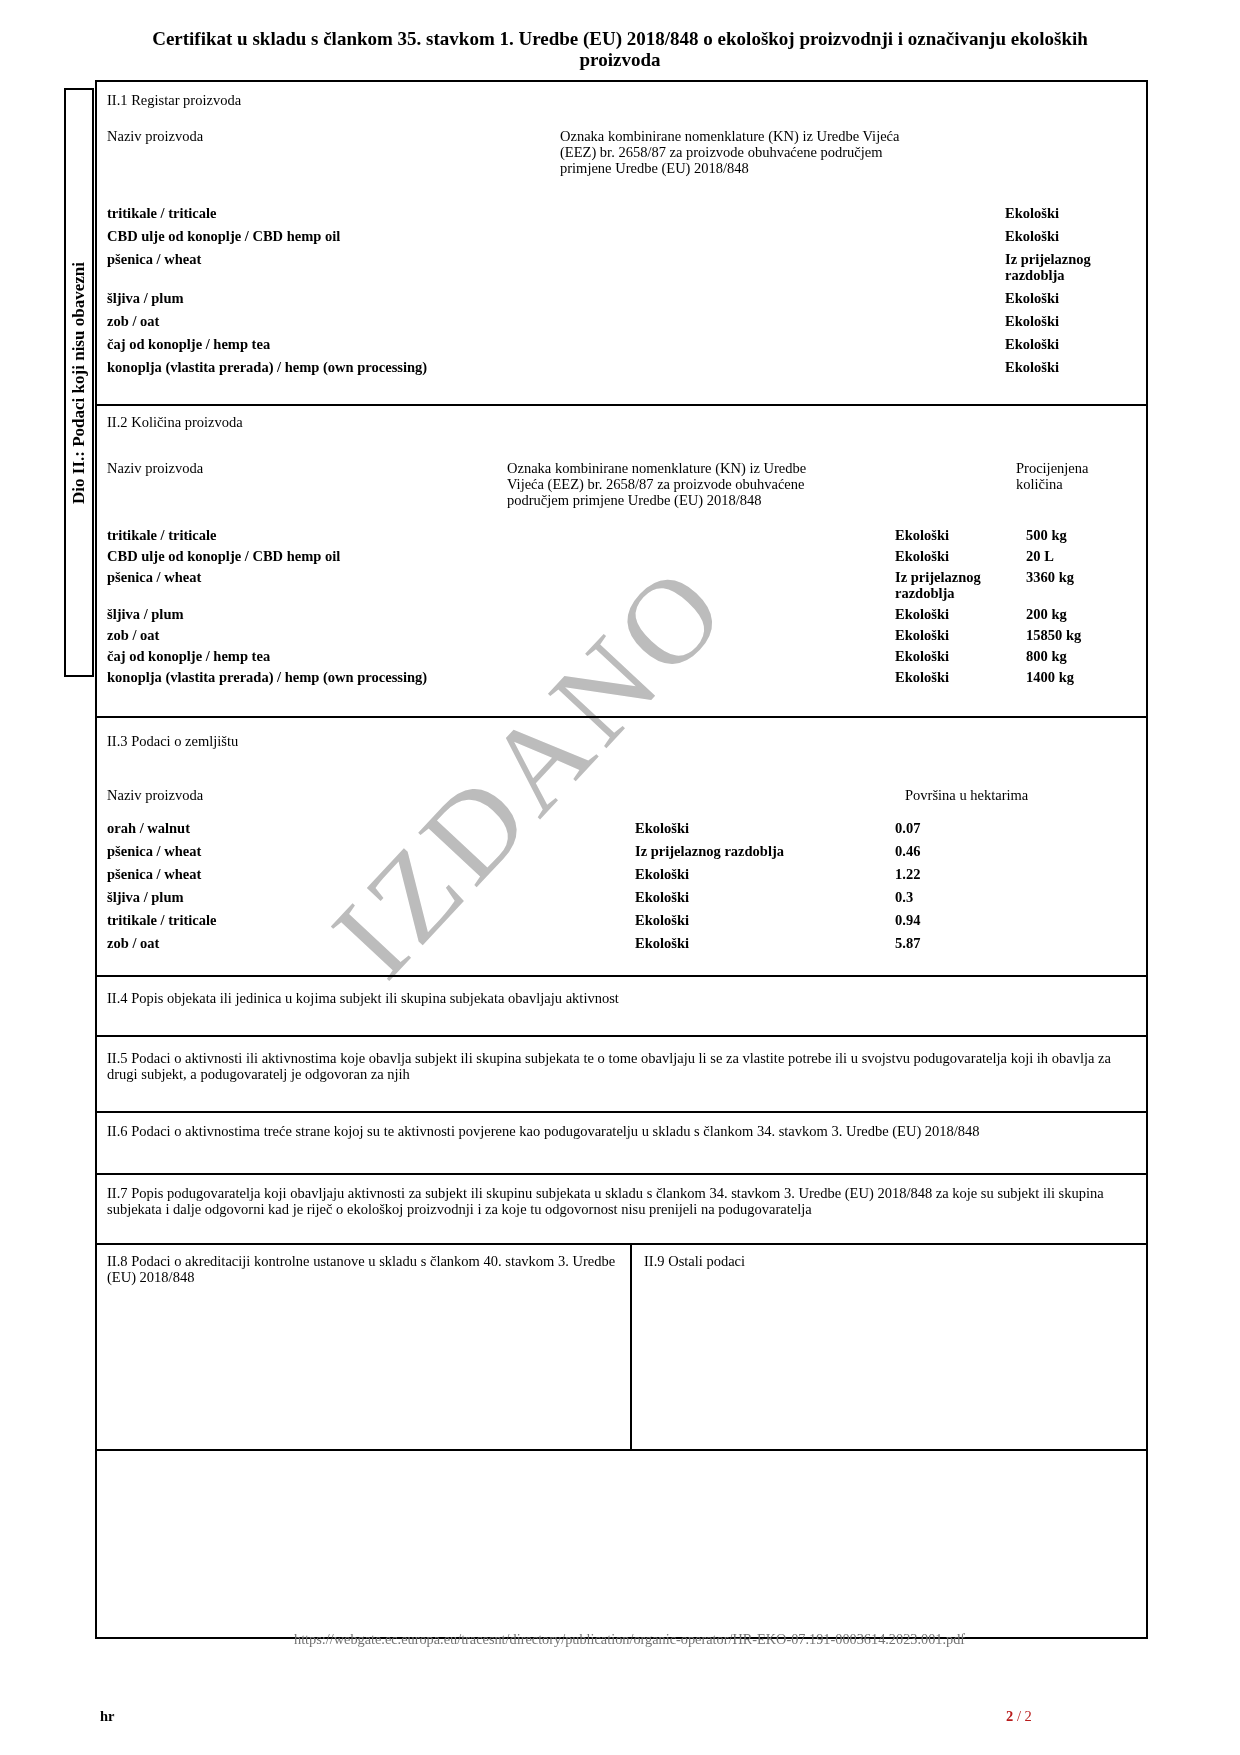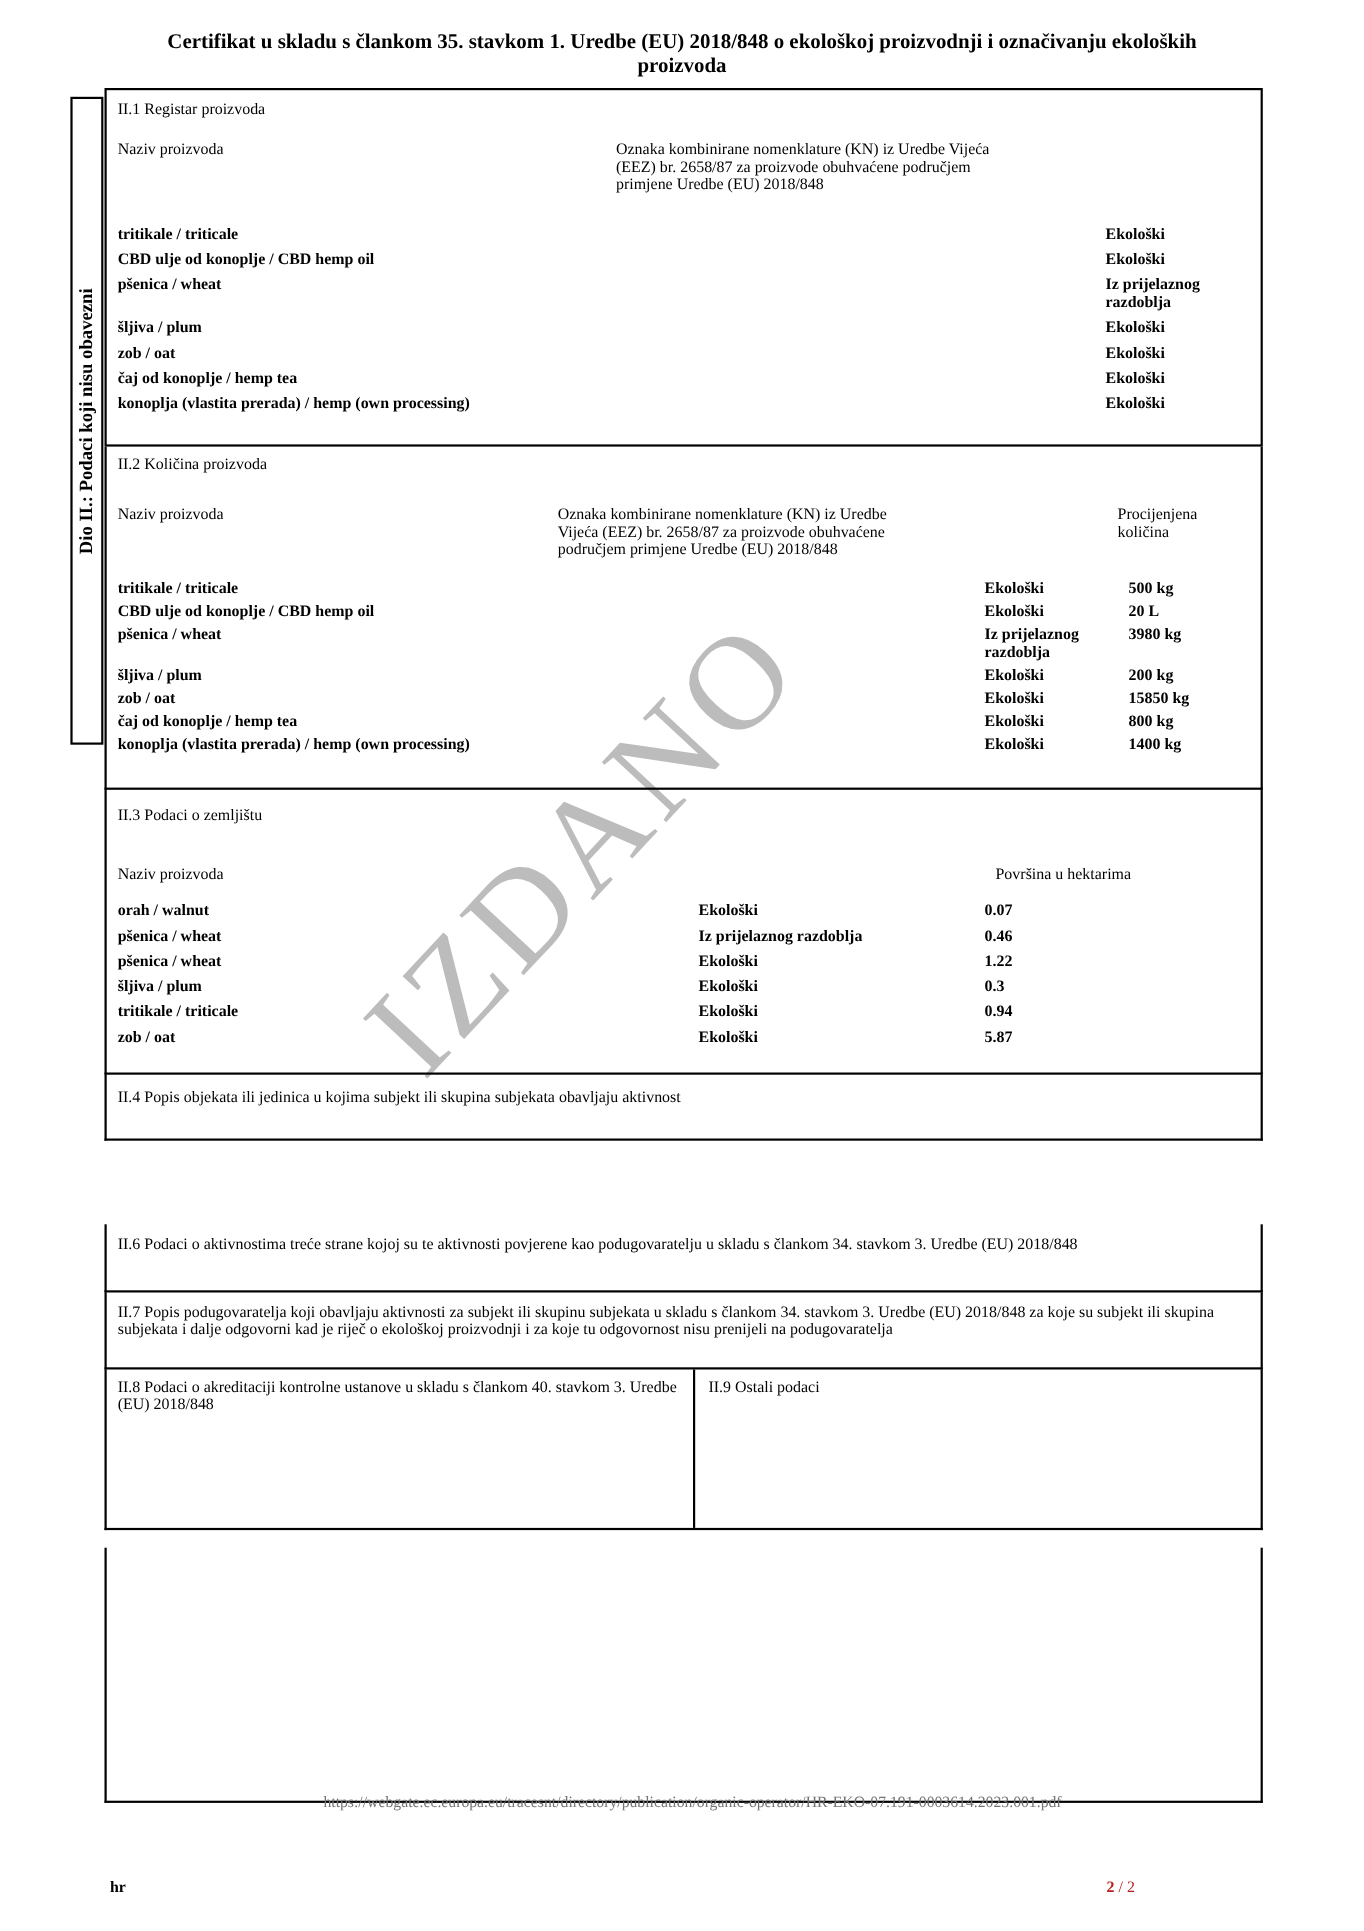--- a/index.html
+++ b/index.html
@@ -133,21 +133,21 @@
           <span class="pqty">500 kg</span>
         </div>
       <div class="row2">
           <span class="pname">CBD ulje od konoplje / CBD hemp oil</span>
           <span class="pstatus">Ekološki</span>
           <span class="pqty">20 L</span>
         </div>
       <div class="row2">
           <span class="pname">pšenica / wheat</span>
           <span class="pstatus">Iz prijelaznog razdoblja</span>
-          <span class="pqty">3980 kg</span>
+          <span class="pqty">3360 kg</span>
         </div>
       <div class="row2">
           <span class="pname">šljiva / plum</span>
           <span class="pstatus">Ekološki</span>
           <span class="pqty">200 kg</span>
         </div>
       <div class="row2">
           <span class="pname">zob / oat</span>
           <span class="pstatus">Ekološki</span>
           <span class="pqty">15850 kg</span>
@@ -202,30 +202,33 @@
           <span class="pstatus">Ekološki</span>
           <span class="pqty">5.87</span>
         </div>
     </div>
   </div>
 
   <div class="sec" style="top:977px; height:60px;">
     <div class="sec-heading pt13">II.4 Popis objekata ili jedinica u kojima subjekt ili skupina subjekata obavljaju aktivnost</div>
   </div>
 
+  <div class="sec" style="top:1037px; height:76px;">
+    <div class="sec-heading pt13">II.5 Podaci o aktivnosti ili aktivnostima koje obavlja subjekt ili skupina subjekata te o tome obavljaju li se za vlastite potrebe ili u svojstvu podugovaratelja koji ih obavlja za drugi subjekt, a podugovaratelj je odgovoran za njih</div>
+  </div>
 
   <div class="sec" style="top:1113px; height:62px;">
     <div class="sec-heading pt10">II.6 Podaci o aktivnostima treće strane kojoj su te aktivnosti povjerene kao podugovaratelju u skladu s člankom 34. stavkom 3. Uredbe (EU) 2018/848</div>
   </div>
 
   <div class="sec" style="top:1175px; height:70px;">
     <div class="sec-heading pt10">II.7 Popis podugovaratelja koji obavljaju aktivnosti za subjekt ili skupinu subjekata u skladu s člankom 34. stavkom 3. Uredbe (EU) 2018/848 za koje su subjekt ili skupina subjekata i dalje odgovorni kad je riječ o ekološkoj proizvodnji i za koje tu odgovornost nisu prenijeli na podugovaratelja</div>
   </div>
 
-  <div class="sec sec8" style="top:1245px; height:146px;">
+  <div class="sec sec8" style="top:1245px; height:206px;">
     <div class="s8-left">
       <div>II.8 Podaci o akreditaciji kontrolne ustanove u skladu s člankom 40. stavkom 3. Uredbe (EU) 2018/848</div>
     </div>
     <div class="s8-right">
       <div>II.9 Ostali podaci</div>
     </div>
   </div>
 
   <div class="sec" style="top:1407px; height:232px;"></div>
 

